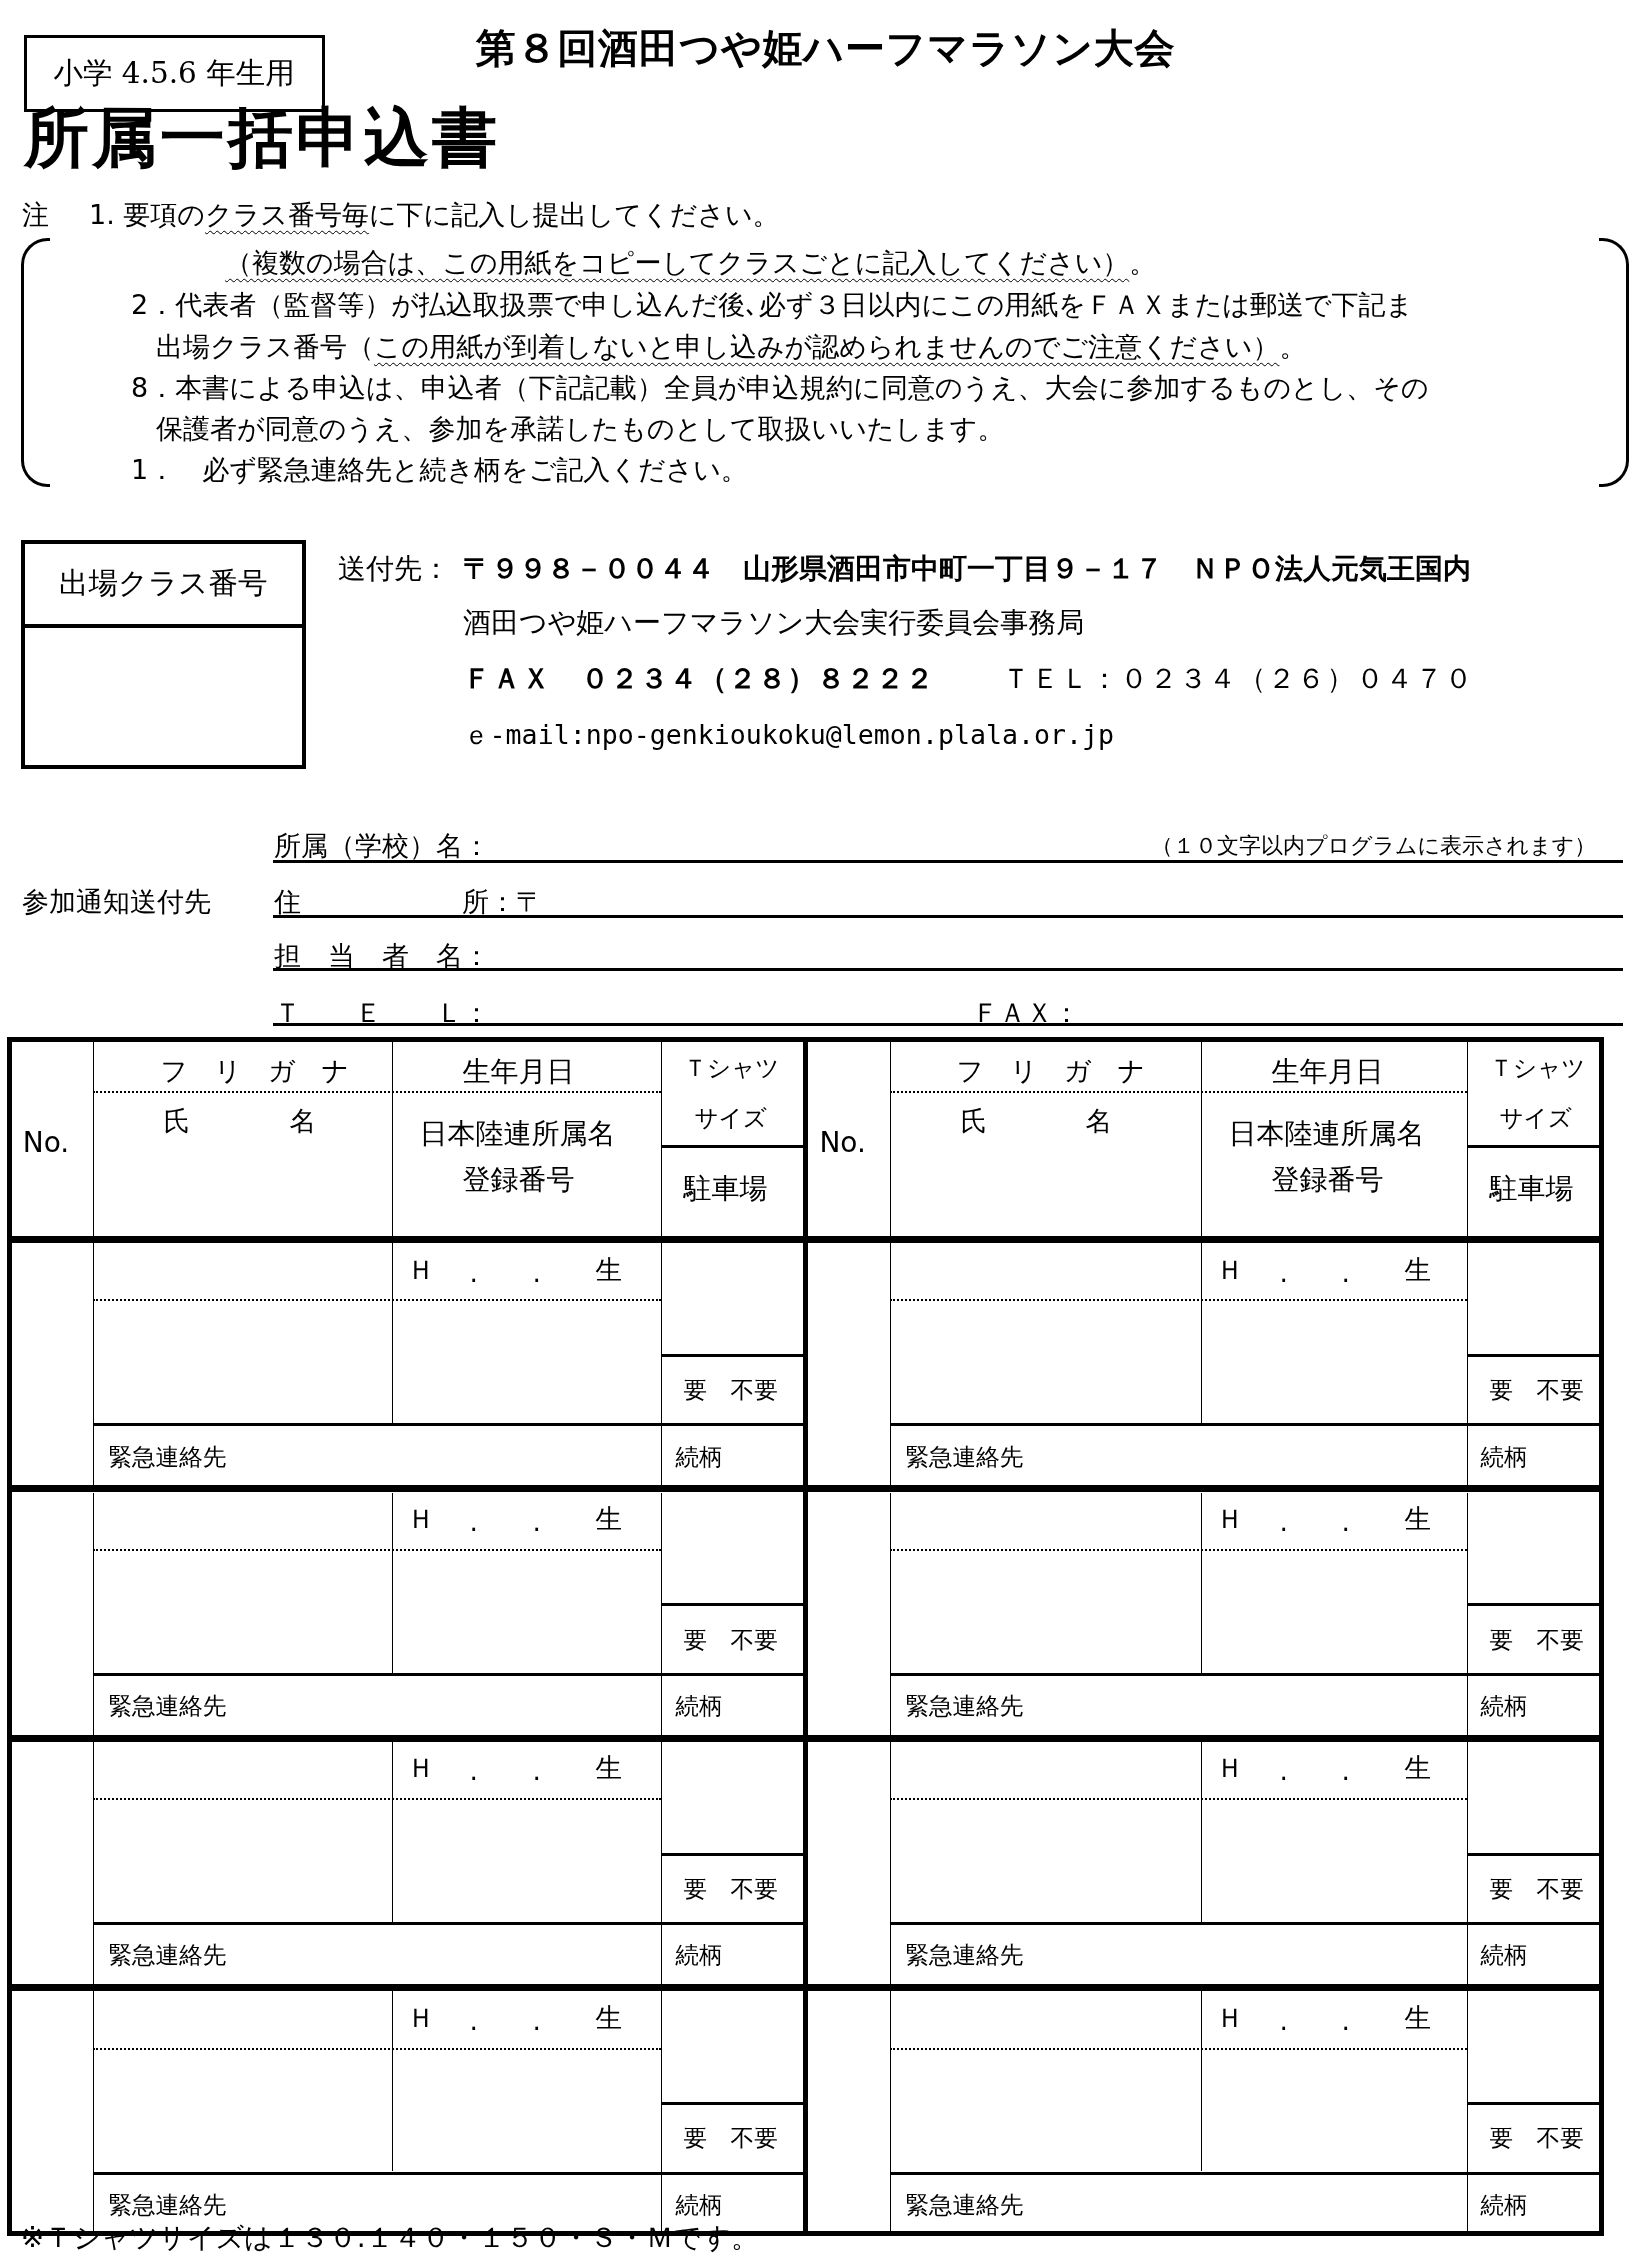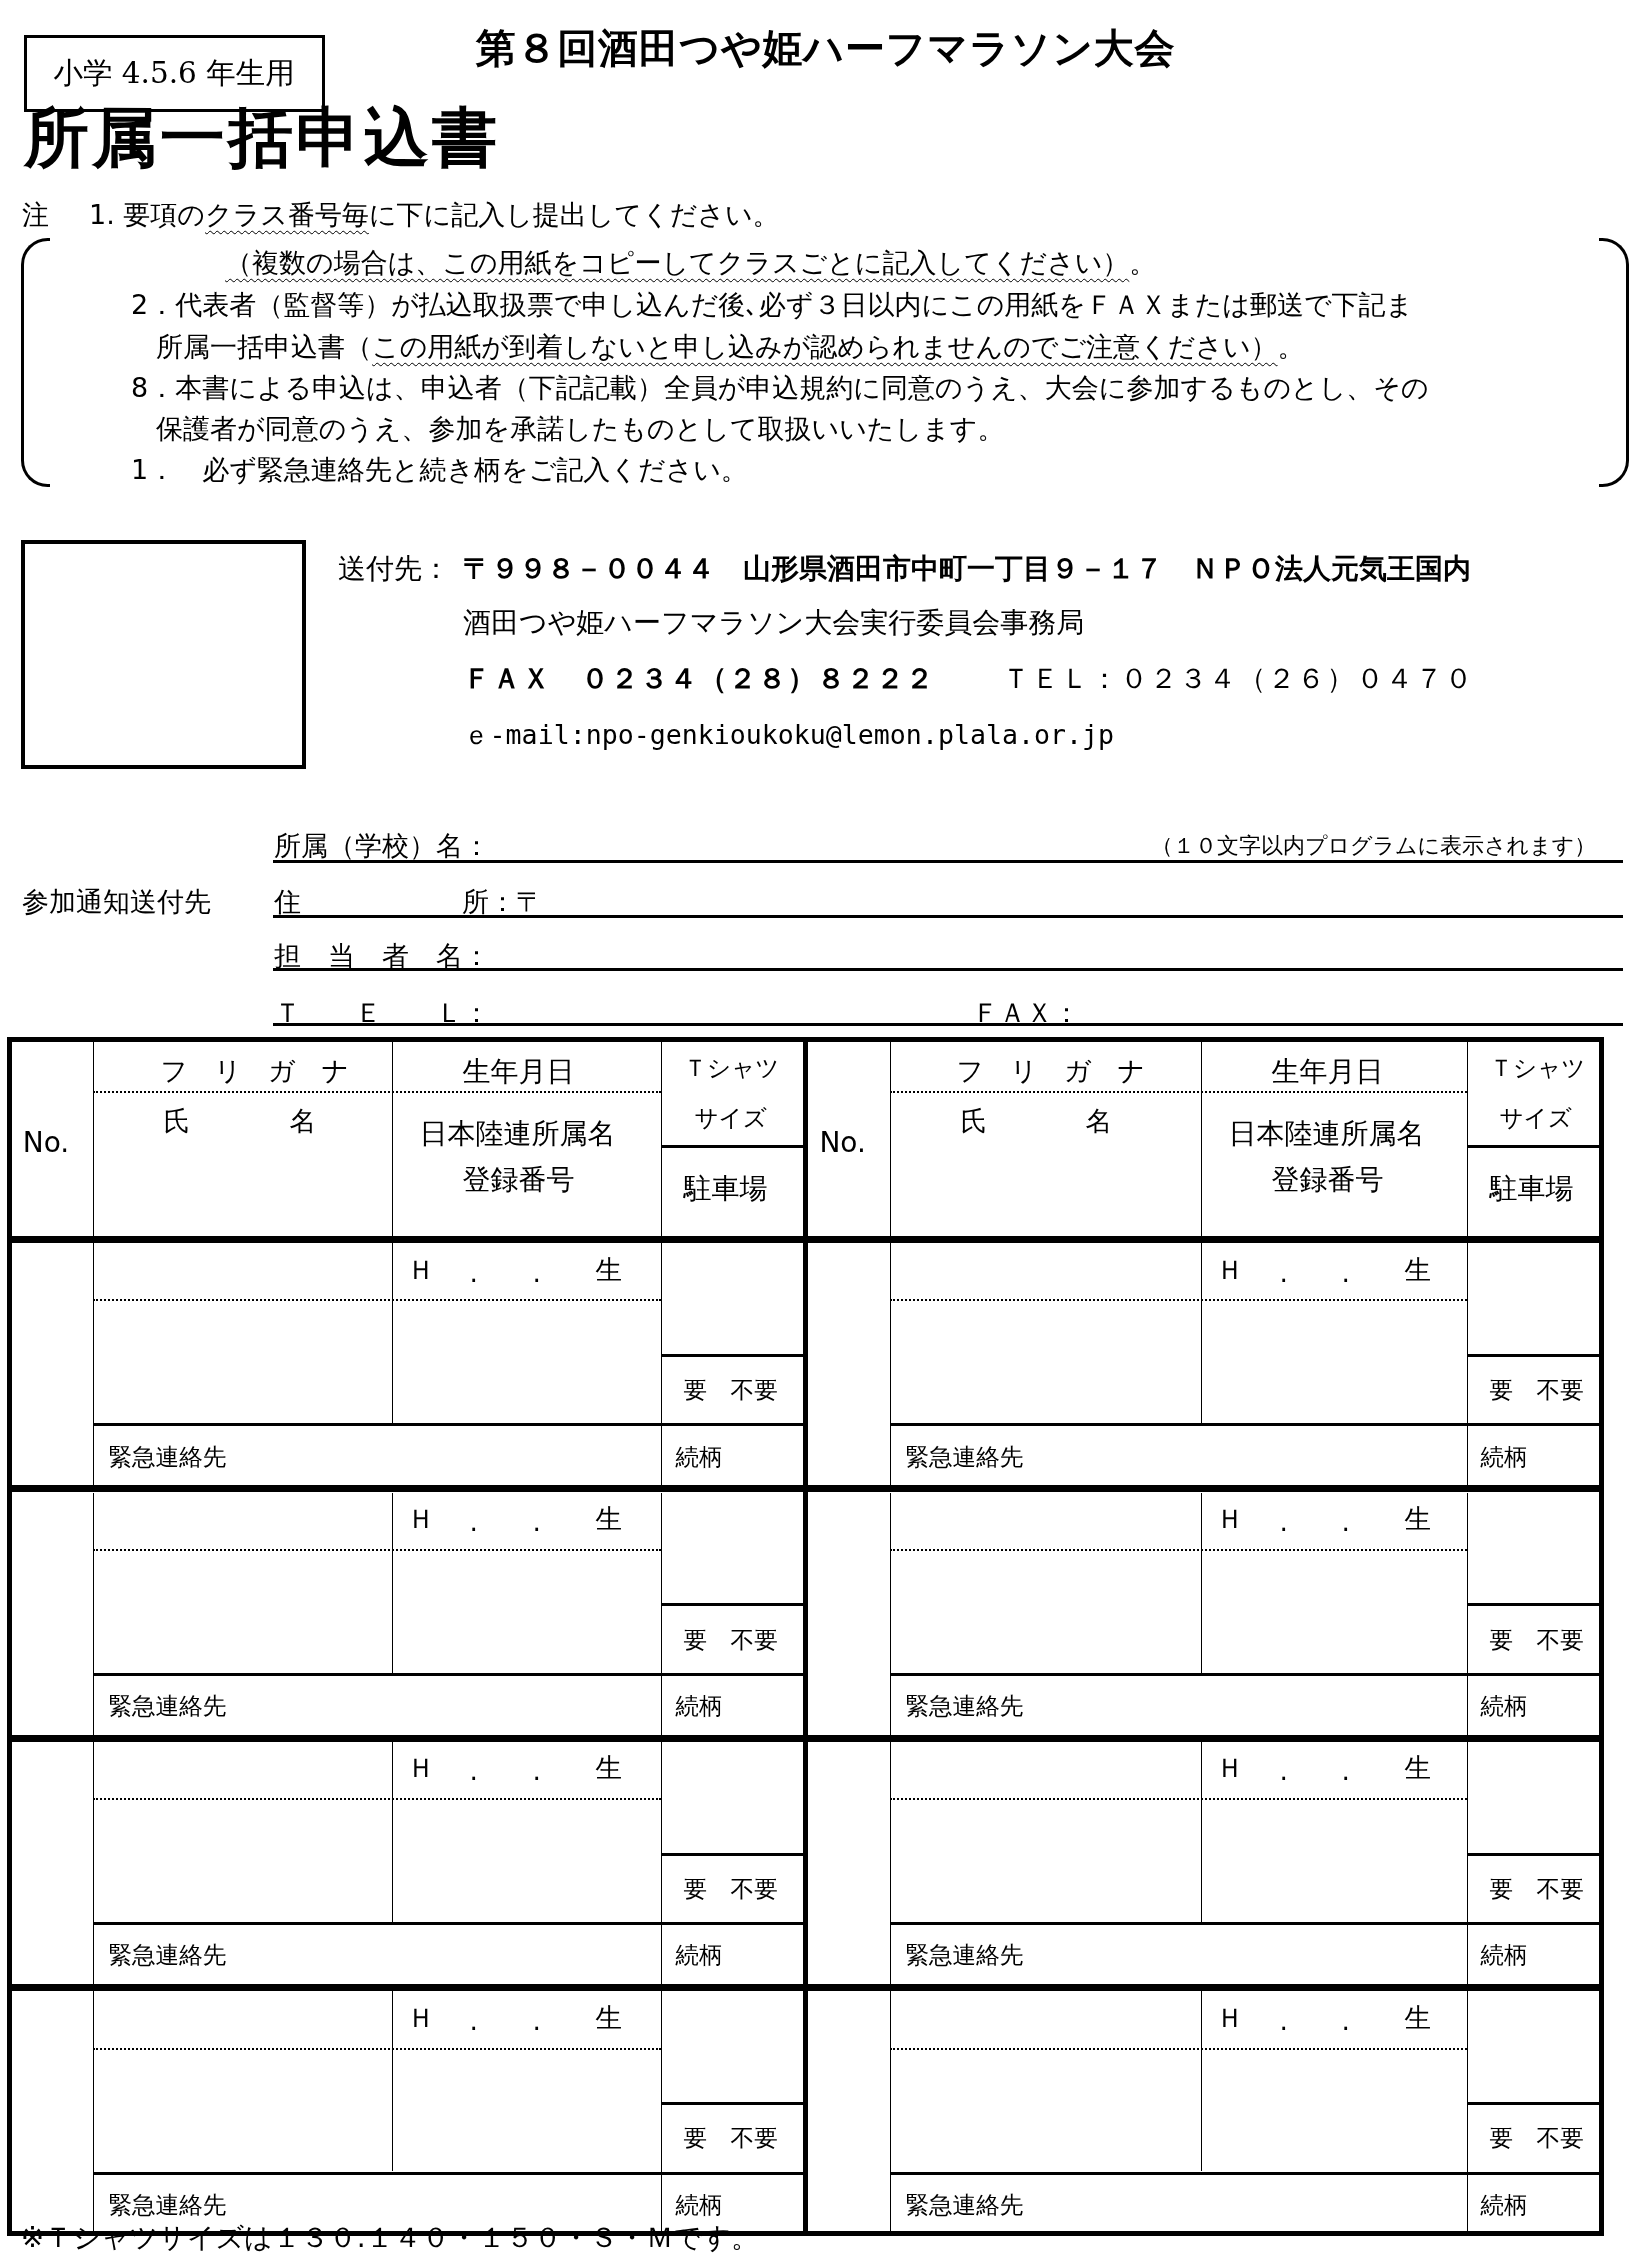--- a/index.html
+++ b/index.html
@@ -45,27 +45,28 @@
   <span>1.</span>
   <span>要項の</span><span class="wavy">クラス番号毎</span><span>に下に記入し提出してください。</span>
 </div>
 <div class="abs bracket-l"></div>
 <div class="abs bracket-r"></div>
 <div class="abs note" style="left:225px;top:249px;">
   <span class="wavy">（複数の場合は、この用紙をコピーしてクラスごとに記入してください）</span><span>。</span>
 </div>
 <div class="abs note" style="left:131px;top:291px;">2．代表者（監督等）が払込取扱票で申し込んだ後､必ず３日以内にこの用紙をＦＡＸまたは郵送で下記ま</div>
 <div class="abs note" style="left:156px;top:333px;">
-  <span>所属一括申込書（</span><span class="wavy">この用紙が到着しないと申し込みが認められませんのでご注意ください）</span><span>。</span>
+  <span>出場クラス番号（</span><span class="wavy">この用紙が到着しないと申し込みが認められませんのでご注意ください）</span><span>。</span>
 </div>
 <div class="abs note" style="left:131px;top:374px;">8．本書による申込は、申込者（下記記載）全員が申込規約に同意のうえ、大会に参加するものとし、その</div>
 <div class="abs note" style="left:156px;top:415px;">保護者が同意のうえ、参加を承諾したものとして取扱いいたします。</div>
 <div class="abs note" style="left:131px;top:456px;">1．　必ず緊急連絡先と続き柄をご記入ください。</div>
 
 <div class="abs class-box">
+  <div class="hd">出場クラス番号</div>
   <div style="height:140px;"></div>
 </div>
 
 <div class="abs addr" style="left:338px;top:555px;">送付先：</div>
 <div class="abs addr" style="left:463px;top:555px;font-weight:bold;">〒９９８－００４４　山形県酒田市中町一丁目９－１７　ＮＰＯ法人元気王国内</div>
 <div class="abs addr" style="left:463px;top:609px;">酒田つや姫ハーフマラソン大会実行委員会事務局</div>
 <div class="abs addr" style="left:463px;top:665px;font-weight:bold;letter-spacing:1.5px;">ＦＡＸ　０２３４（２８）８２２２</div>
 <div class="abs addr" style="left:1002px;top:665px;letter-spacing:1.5px;">ＴＥＬ：０２３４（２６）０４７０</div>
 <div class="abs addr mono" style="left:463px;top:722px;font-size:26.6px;text-align:center;">ｅ-mail:npo-genkioukoku@lemon.plala.or.jp</div>
 

